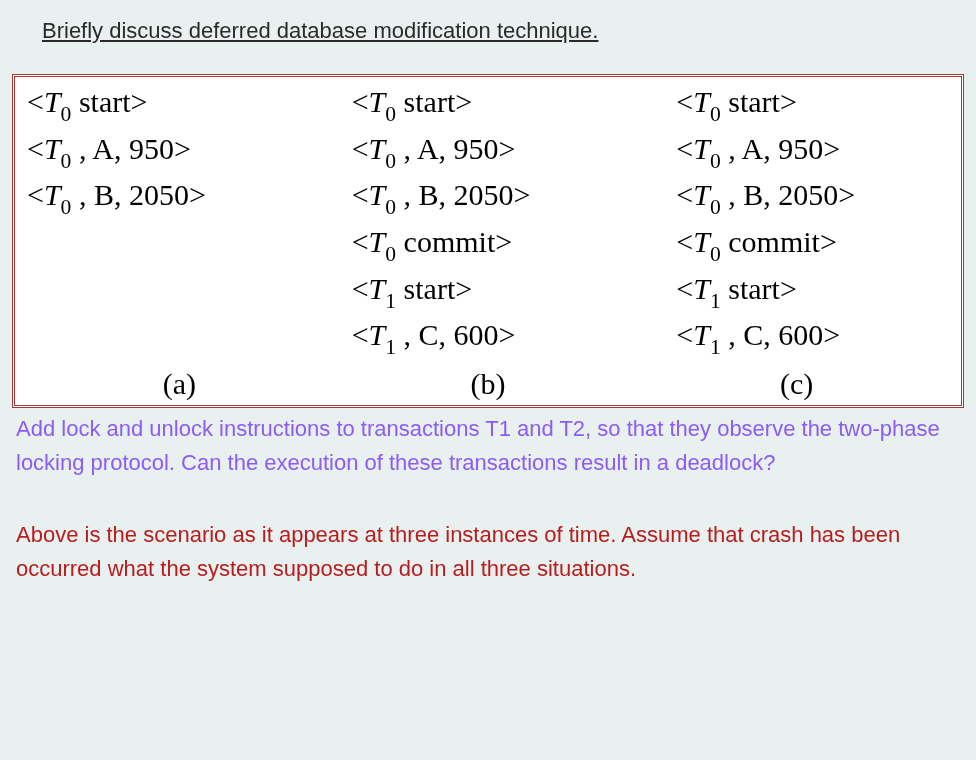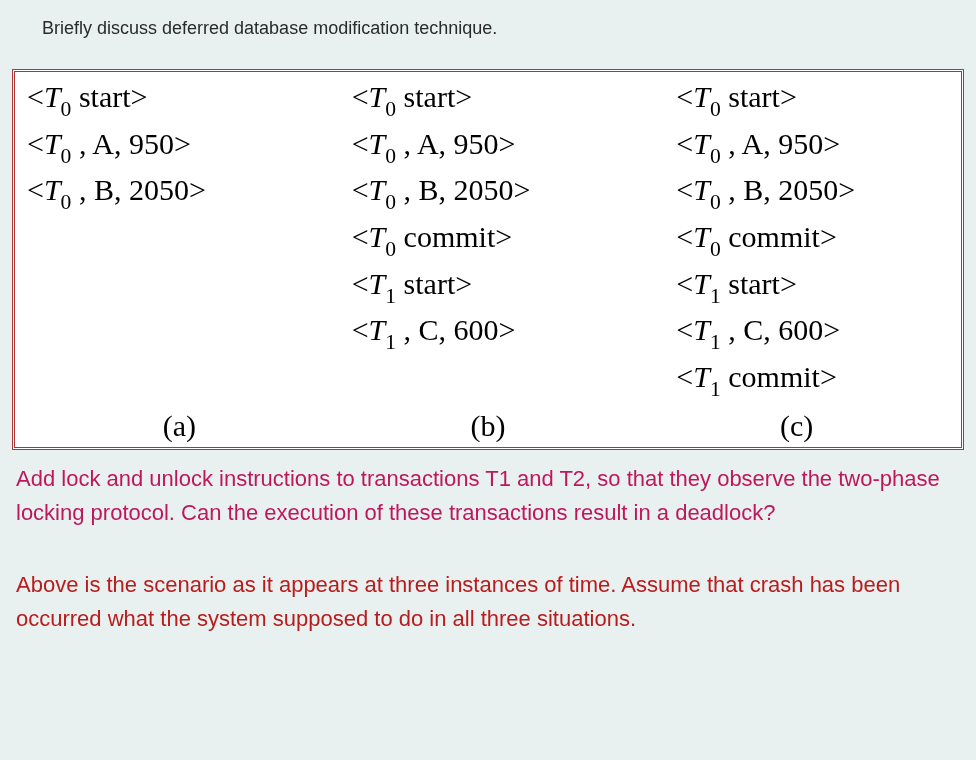--- a/index.html
+++ b/index.html
@@ -5,22 +5,23 @@
     * { margin: 0; padding: 0; box-sizing: border-box; }
     body {
       font-family: Arial, sans-serif;
       background-color: #e8f0f0;
       width: 976px;
       height: 760px;
       padding: 0;
     }
     .question-header {
       padding: 18px 35px 30px 42px;
-      font-size: 18px;
+      font-size: 22px;
       color: #2a2a2a;
+      text-decoration: underline;
     }
     .log-table-wrapper {
       margin: 0 12px 0 12px;
     }
     .log-table {
       border: 3px double #a83838;
       background: #ffffff;
       width: 100%;
       display: flex;
       flex-direction: column;
@@ -53,23 +54,23 @@
       text-align: center;
     }
     .sub {
       font-size: 0.72em;
       vertical-align: sub;
       position: relative;
       top: 2px;
     }
     .t-italic { font-style: italic; }
     .body-text {
-      padding: 12px 22px 0 16px;
+      padding: 4px 22px 0 16px;
       font-size: 22px;
-      color: #be185d;
+      color: #8b5cf6;
       line-height: 1.55;
     }
     .body-text-2 {
       padding: 38px 22px 0 16px;
       font-size: 22px;
       color: #b91c1c;
       line-height: 1.55;
     }
   </style>
 </head>
@@ -95,21 +96,20 @@
           <div>&lt;<span class="t-italic">T</span><span class="sub">1</span> start&gt;</div>
           <div>&lt;<span class="t-italic">T</span><span class="sub">1</span> , C, 600&gt;</div>
         </div>
       <div class="log-col log-col-c">
           <div>&lt;<span class="t-italic">T</span><span class="sub">0</span> start&gt;</div>
           <div>&lt;<span class="t-italic">T</span><span class="sub">0</span> , A, 950&gt;</div>
           <div>&lt;<span class="t-italic">T</span><span class="sub">0</span> , B, 2050&gt;</div>
           <div>&lt;<span class="t-italic">T</span><span class="sub">0</span> commit&gt;</div>
           <div>&lt;<span class="t-italic">T</span><span class="sub">1</span> start&gt;</div>
           <div>&lt;<span class="t-italic">T</span><span class="sub">1</span> , C, 600&gt;</div>
-          <div>&lt;<span class="t-italic">T</span><span class="sub">1</span> commit&gt;</div>
         </div>
     </div>
     <div class="log-labels">
       <div class="log-label">(a)</div>
       <div class="log-label">(b)</div>
       <div class="log-label">(c)</div>
     </div>
   </div>
 </div>
 

